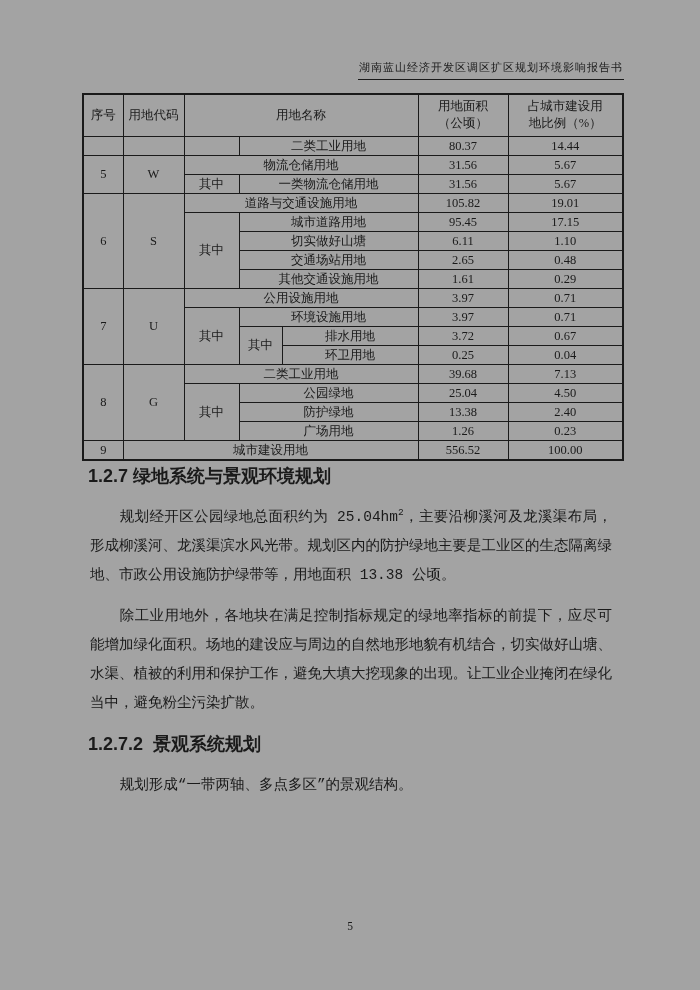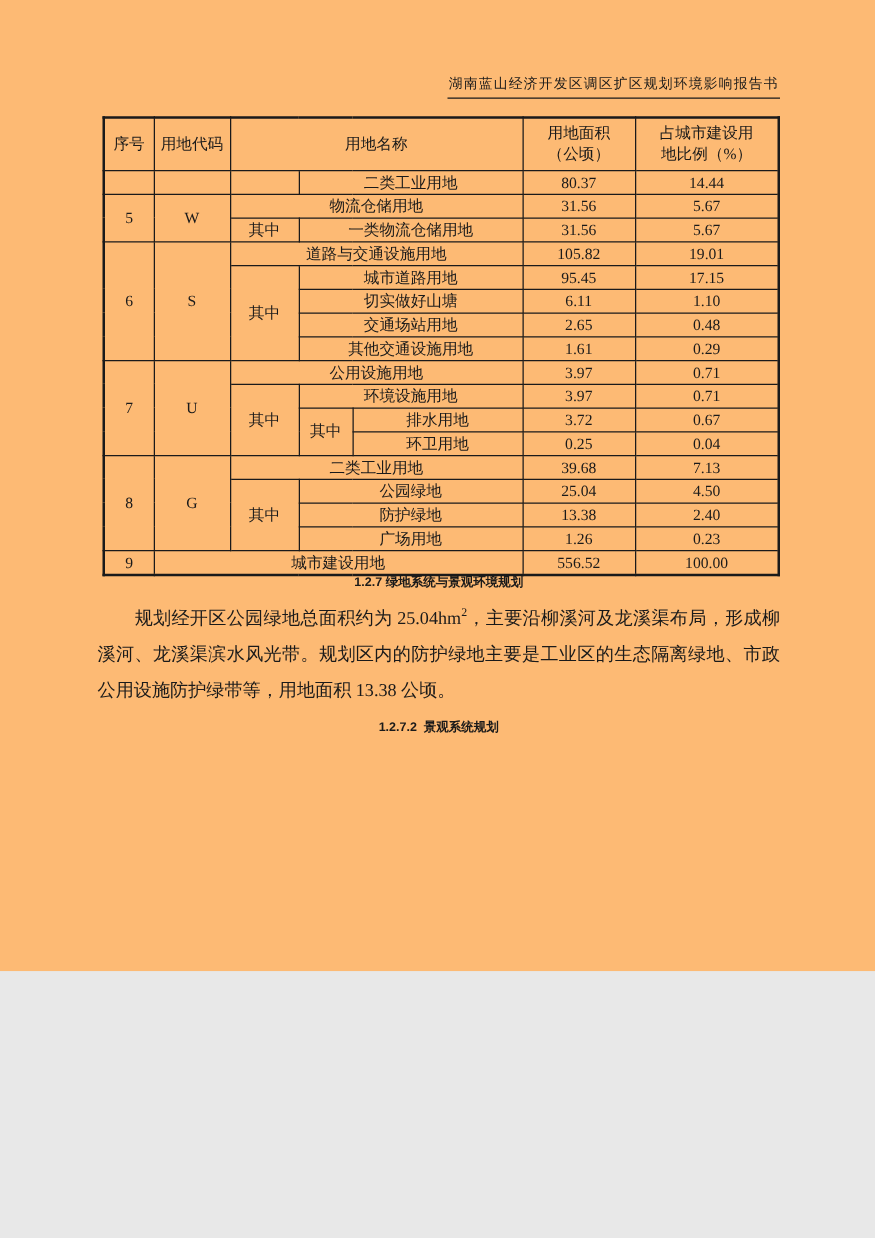--- a/index.html
+++ b/index.html
@@ -1,19 +1,19 @@
 <!DOCTYPE html>
 <html><head>
 <meta charset="utf-8">
 <style>
   html, body { margin: 0; padding: 0; background: #e8e8e8; }
   .page {
     position: relative;
-    width: 700px; height: 777px;
-    background: #fdba74;
+    width: 700px; height: 990px;
+    background: #a3a3a3;
     margin: 0 auto;
     font-family: "Liberation Serif", "DejaVu Serif", serif;
     color: #1a1a1a;
     overflow: hidden;
   }
 
   
   .pagehead {
     position: absolute; top: 57px; left: 78px; width: 546px;
     text-align: right;
@@ -47,28 +47,28 @@
   .doc-table tbody tr { height: 18px; }
   .doc-table tbody td { line-height: 18px; }
 
   
   .content {
     position: absolute; top: 452px; left: 78px; width: 546px;
     font-size: 14.5px; line-height: 29px;
     text-align: justify;
   }
   .sec-heading {
-    margin: 0;
+    margin: 10px;
     font-family: "Liberation Sans", "DejaVu Sans", sans-serif;
     font-weight: 600;
-    font-size: 10px; line-height: 29px;
-    text-align: center;
+    font-size: 18px; line-height: 29px;
+    text-align: left;
     white-space: pre-wrap;
   }
-  .content p { margin: 0; text-indent: 2.05em; }
+  .content p { margin: 12px; text-indent: 2.05em; font-family: Liberation Mono, monospace; }
   .content sup { font-size: 9.5px; line-height: 0; }
 
   
   .pagefoot {
     position: absolute; top: 920px; left: 0; width: 100%;
     text-align: center; font-size: 11.5px;
   }
 </style>
 </head>
 <body>
@@ -206,20 +206,22 @@
           <td colspan="4">城市建设用地</td>
           <td>556.52</td>
           <td>100.00</td>
         </tr>
       </tbody>
   </table>
 
   <div class="content">
     <h3 class="sec-heading">1.2.7 绿地系统与景观环境规划</h3>
     <p><span>规划经开区公园绿地总面积约为 25.04hm</span><sup>2</sup><span>，主要沿柳溪河及龙溪渠布局，形成柳溪河、龙溪渠滨水风光带。规划区内的防护绿地主要是工业区的生态隔离绿地、市政公用设施防护绿带等，用地面积 13.38 公顷。</span></p>
+    <p>除工业用地外，各地块在满足控制指标规定的绿地率指标的前提下，应尽可能增加绿化面积。场地的建设应与周边的自然地形地貌有机结合，切实做好山塘、水渠、植被的利用和保护工作，避免大填大挖现象的出现。让工业企业掩闭在绿化当中，避免粉尘污染扩散。</p>
     <h3 class="sec-heading">1.2.7.2  景观系统规划</h3>
+    <p>规划形成“一带两轴、多点多区”的景观结构。</p>
   </div>
 
   <div class="pagefoot">
     <span>5</span>
   </div>
 
 </div>
 
 </body></html>

